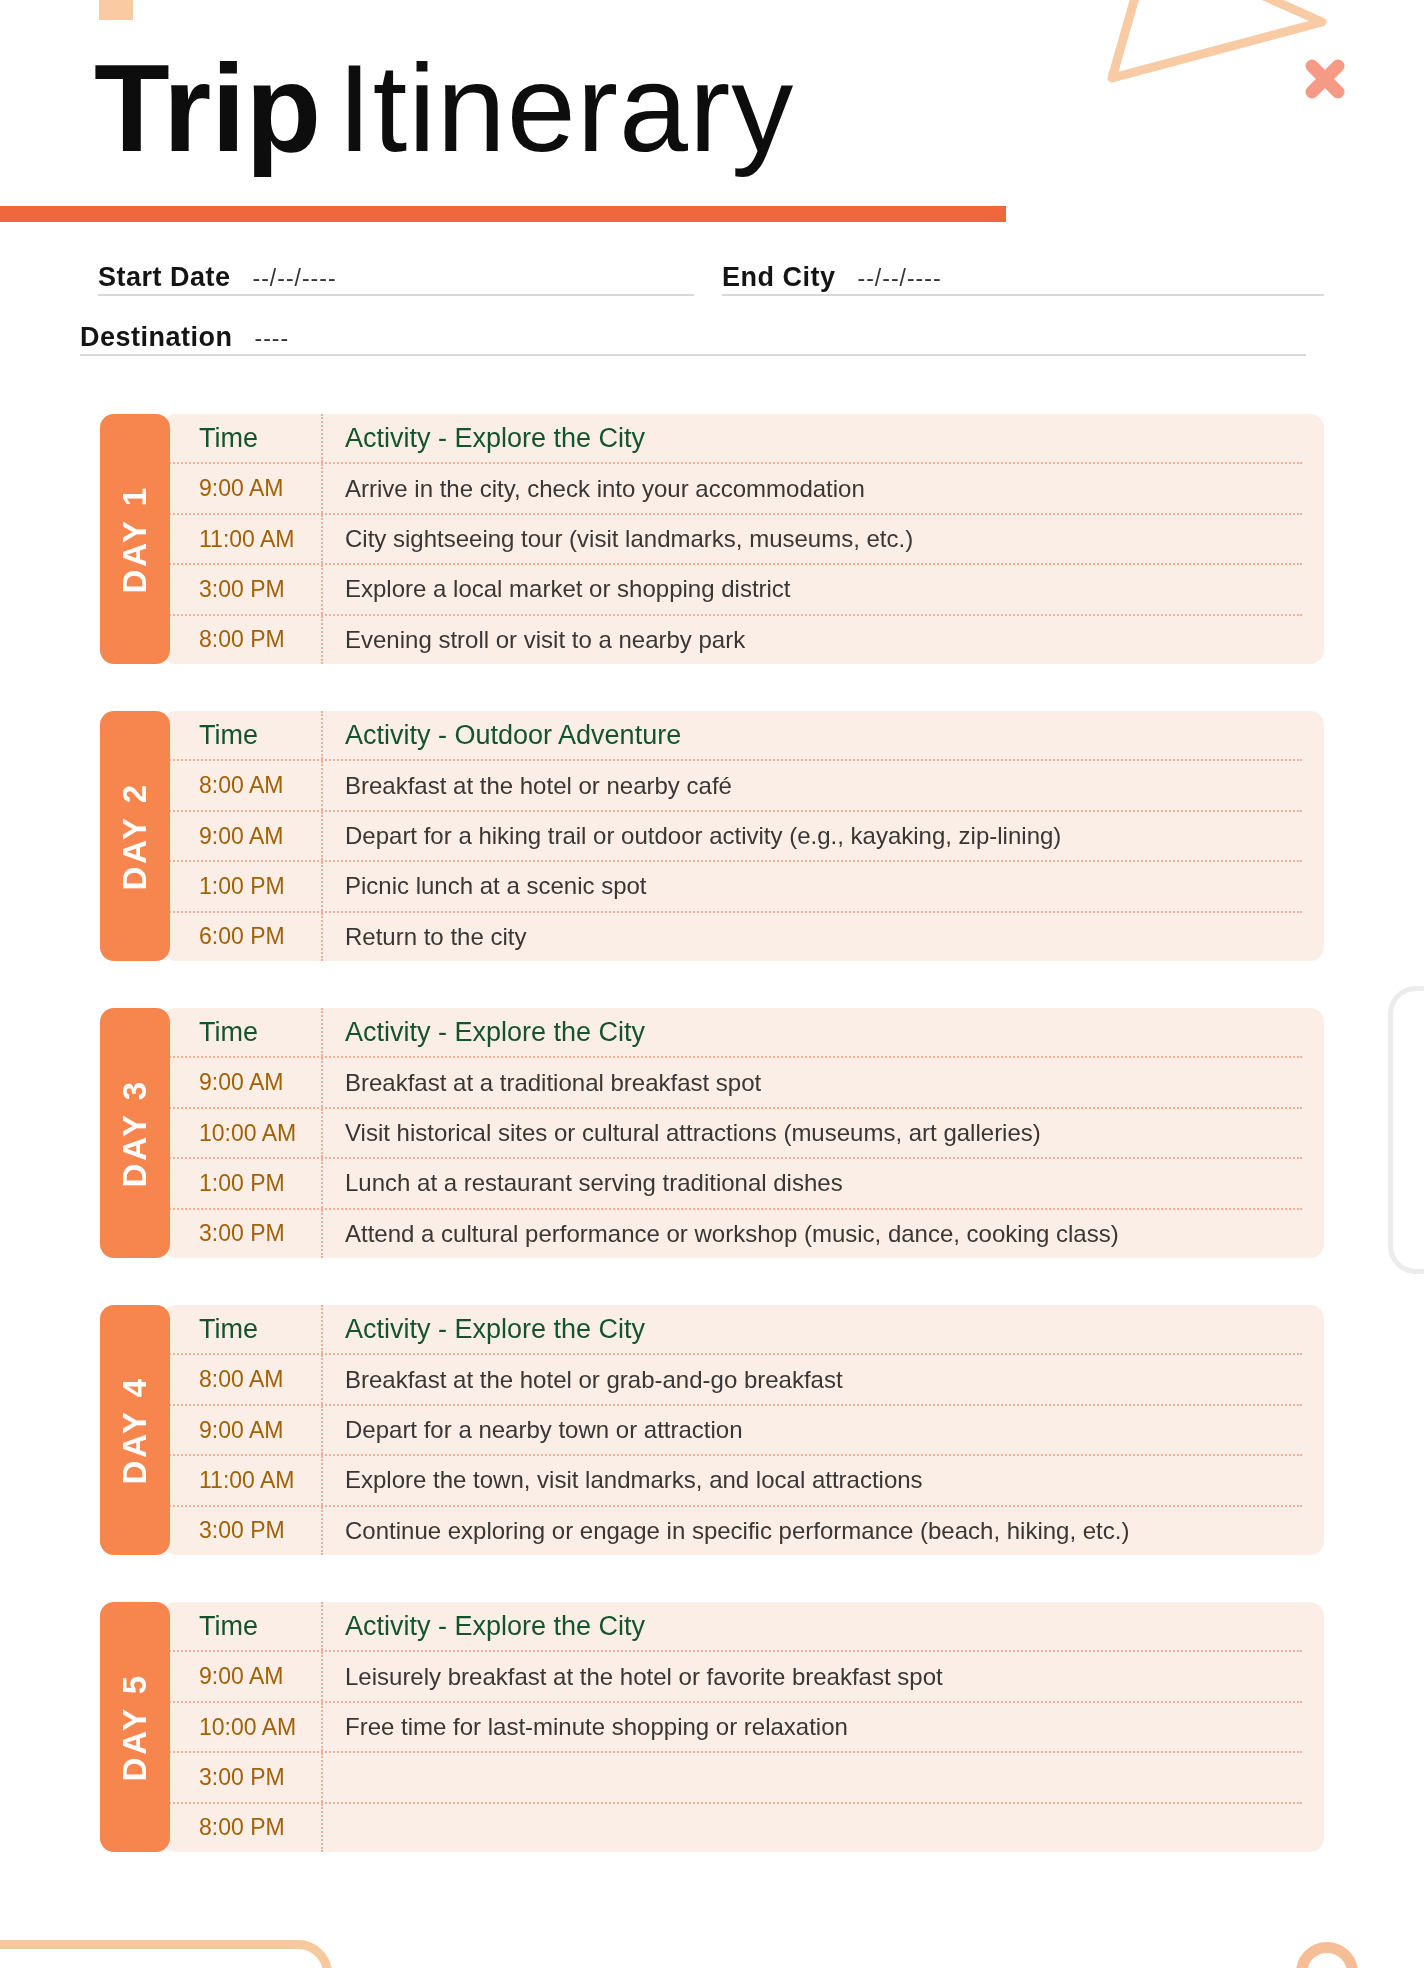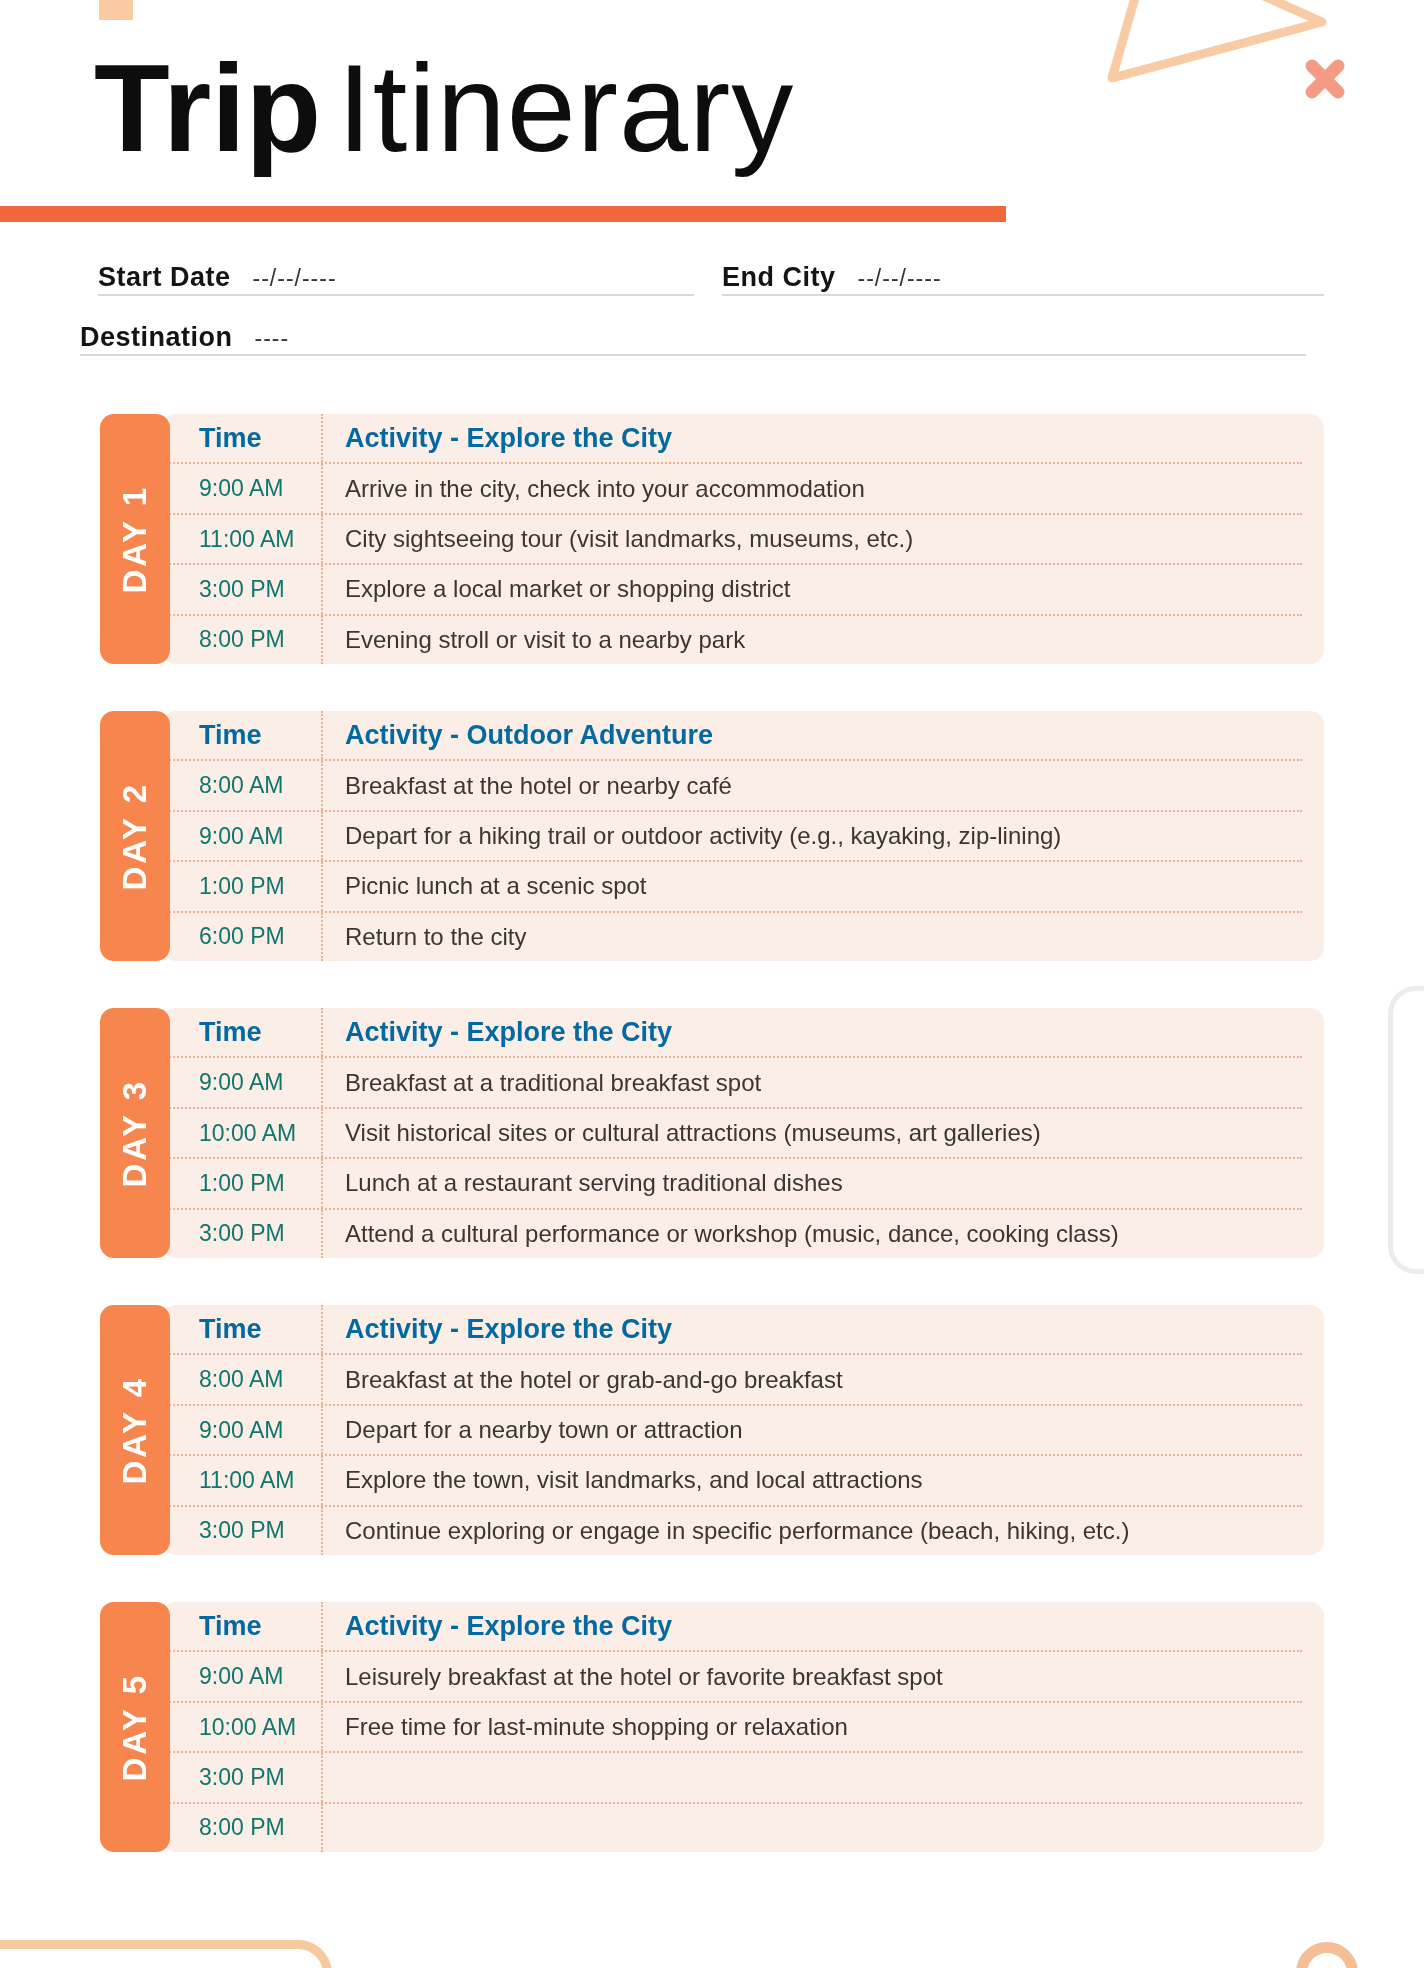--- a/index.html
+++ b/index.html
@@ -41,25 +41,25 @@
   .tab{position:absolute;left:0;top:0;bottom:0;width:70px;background:#F6864E;
     border-radius:14px;z-index:2;display:flex;align-items:center;justify-content:center;}
   .tab-label{writing-mode:vertical-rl;transform:rotate(180deg);
     color:#ffffff;font-weight:bold;font-size:33px;letter-spacing:3px;white-space:nowrap;}
   .dtable{position:absolute;left:62px;right:0;top:0;bottom:0;background:#FBEEE7;
     border-radius:14px;z-index:1;display:flex;flex-direction:column;overflow:hidden;}
   .trow{flex:1;display:flex;margin-right:22px;min-height:0;}
   .trow + .trow{border-top:2px dotted #EFB098;}
   .cell-time{width:161px;padding-left:37px;display:flex;align-items:center;
     border-right:2px dotted #EFB098;box-sizing:border-box;
-    font-size:23px;color:#0f766e;flex-shrink:0;}
+    font-size:23px;color:#a16207;flex-shrink:0;}
   .cell-activity{flex:1;padding-left:22px;display:flex;align-items:center;
     font-size:24px;color:#3A3633;}
   .trow.header .cell-time,.trow.header .cell-activity{
-    font-weight:bold;font-size:27px;color:#0369a1;}
+    font-weight:normal;font-size:27px;color:#14532d;}
 </style>
 </head>
 <body>
 
 <div class="page">
 
   <div class="deco-square"></div>
   <svg class="deco-triangle" viewBox="0 0 270 118" fill="none" xmlns="http://www.w3.org/2000/svg">
     <path d="M 70 -55 L 32 78 L 242 22 Z" stroke="#F8CBA4" stroke-width="9" stroke-linejoin="round" fill="none"></path>
   </svg>

